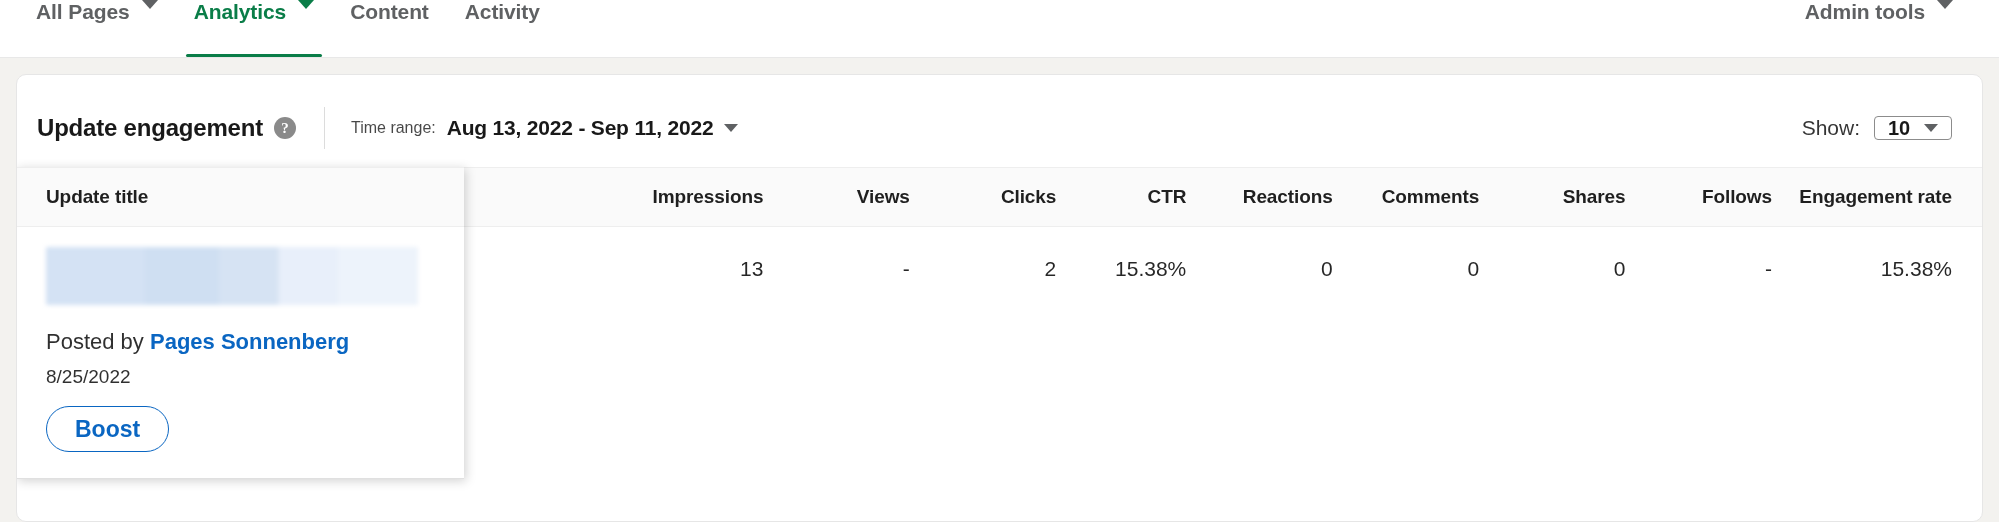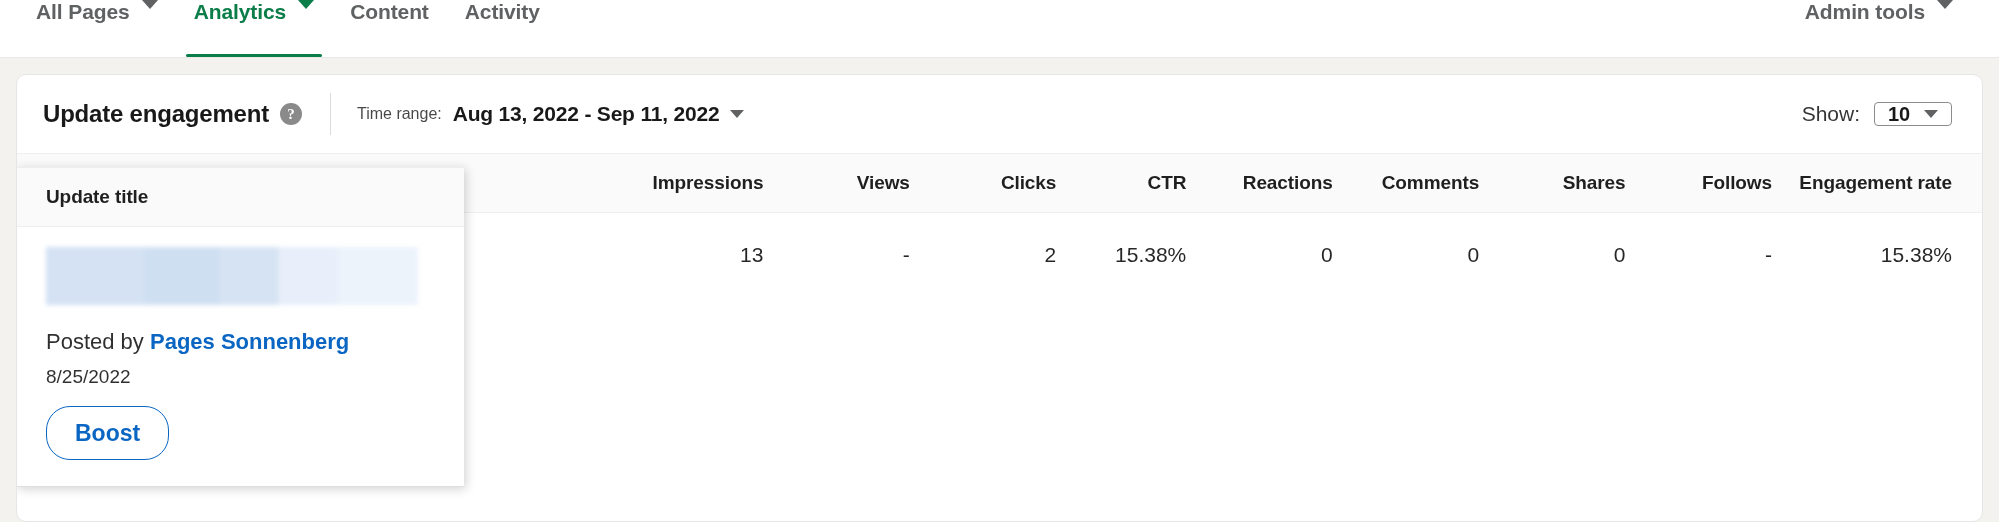--- a/index.html
+++ b/index.html
@@ -67,21 +67,22 @@
     border-radius: 10px;
     height: 100%;
     overflow: hidden;
   }
 
   
   .card-header {
     display: flex;
     align-items: center;
     height: 78px;
-    padding: 0 30px 0 26px;
+    padding: 0 30px 0 20px;
+    margin-top: 14px;
   }
   .card-title {
     display: flex;
     align-items: center;
     gap: 11px;
     font-size: 24px;
     font-weight: 700;
     color: #000000e6;
     letter-spacing: -0.2px;
   }
@@ -245,21 +246,21 @@
   }
   .post-date {
     font-size: 19px;
     color: #000000d0;
     margin-bottom: 18px;
   }
   .boost-btn {
     display: inline-flex;
     align-items: center;
     justify-content: center;
-    height: 54px;
+    height: 46px;
     padding: 0 28px;
     border: 1.5px solid #0a66c2;
     border-radius: 24px;
     color: #0a66c2;
     font-size: 23px;
     font-weight: 700;
     background: #ffffff;
     cursor: pointer;
   }
 </style>

